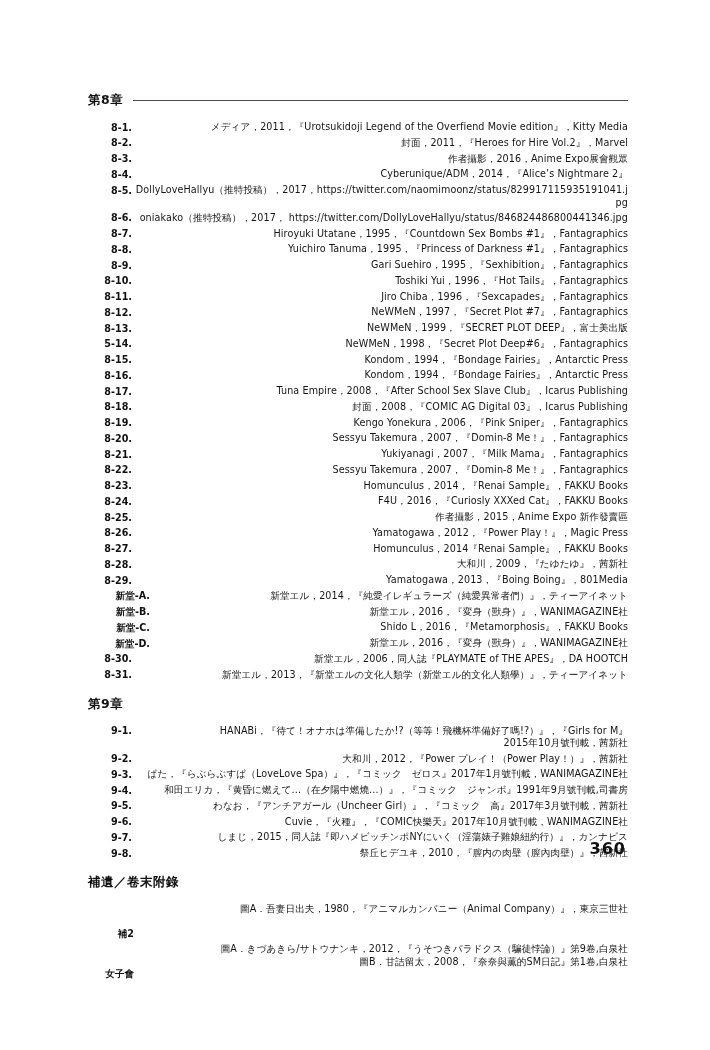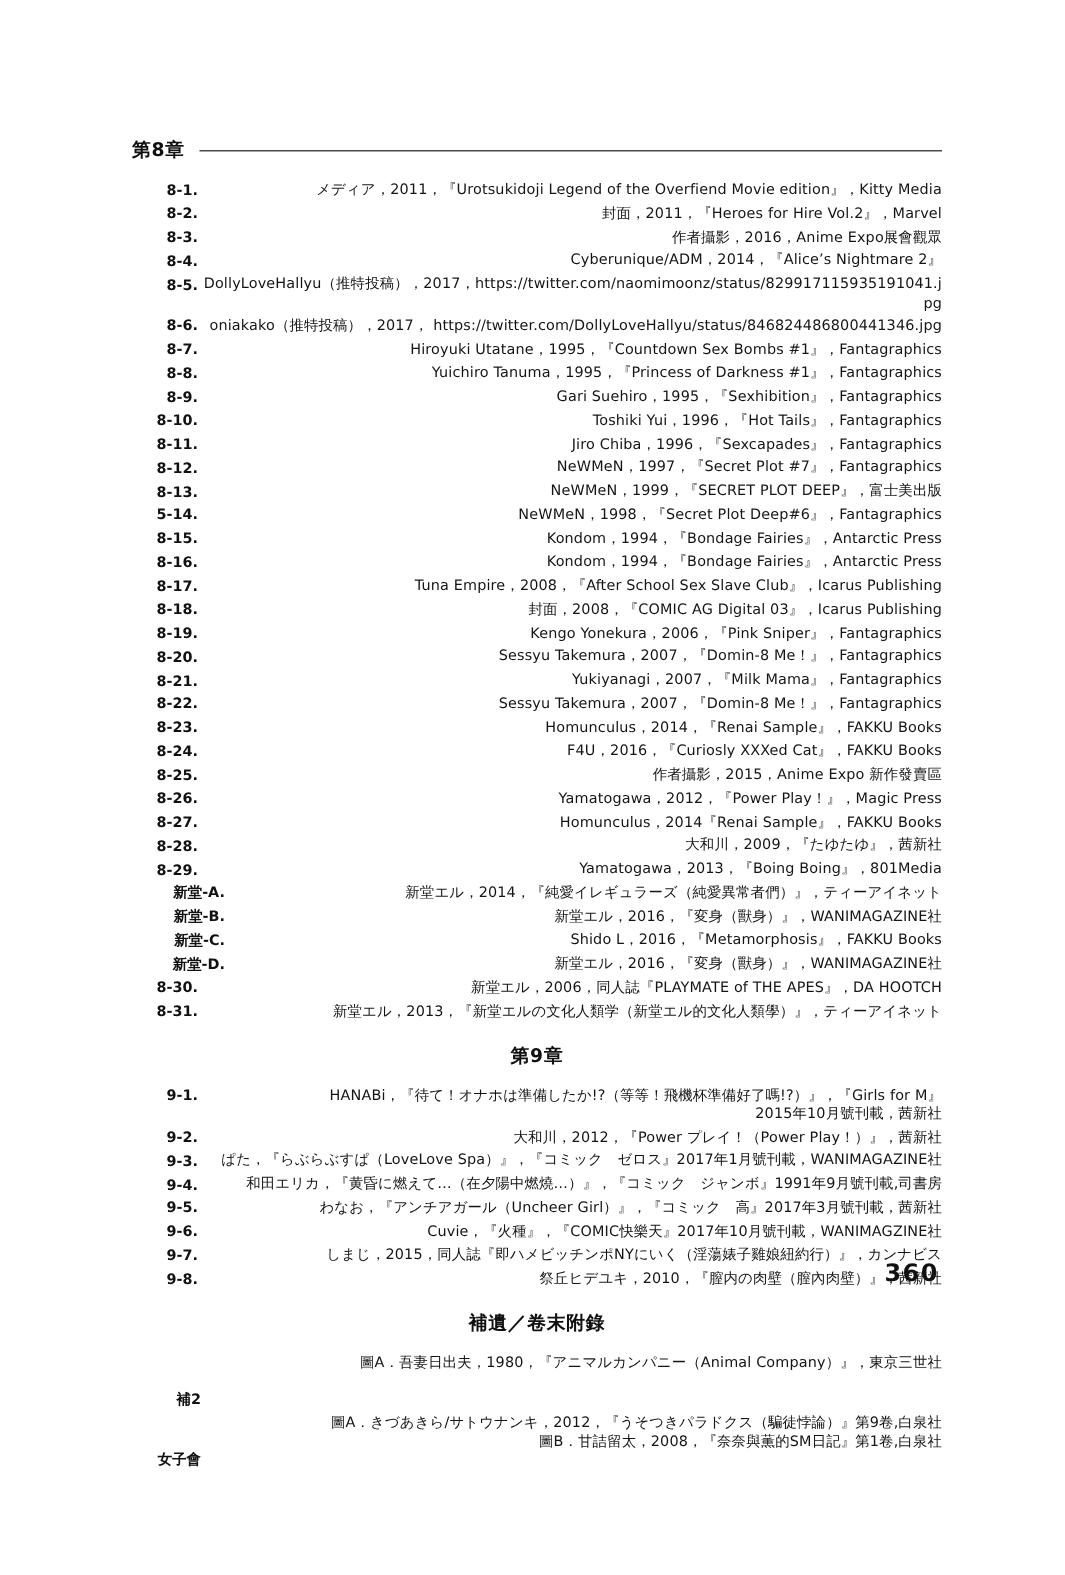--- a/index.html
+++ b/index.html
@@ -74,21 +74,21 @@
     letter-spacing: 0.1px;
     word-break: break-all;
   }
   .entry .txt .cont {
     display: block;
     padding-left: 0px;
   }
 
   .section-block { margin-bottom: 14px; }
 
-  .ch9-head, .appendix-head { margin-top: 4px; justify-content: center; }
+  .ch9-head, .appendix-head { margin-top: 4px; }
 
   .appendix .entry .num { width: 46px; margin-top: 24px; }
   .appendix .entry .txt .sub { display: block; }
 
   .folio {
     position: absolute;
     right: 84px;
     bottom: 30px;
     font-size: 16px;
     font-weight: bold;

